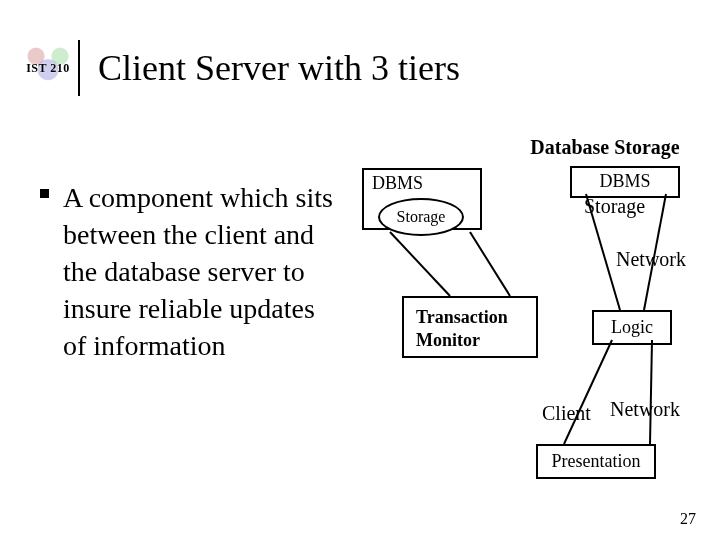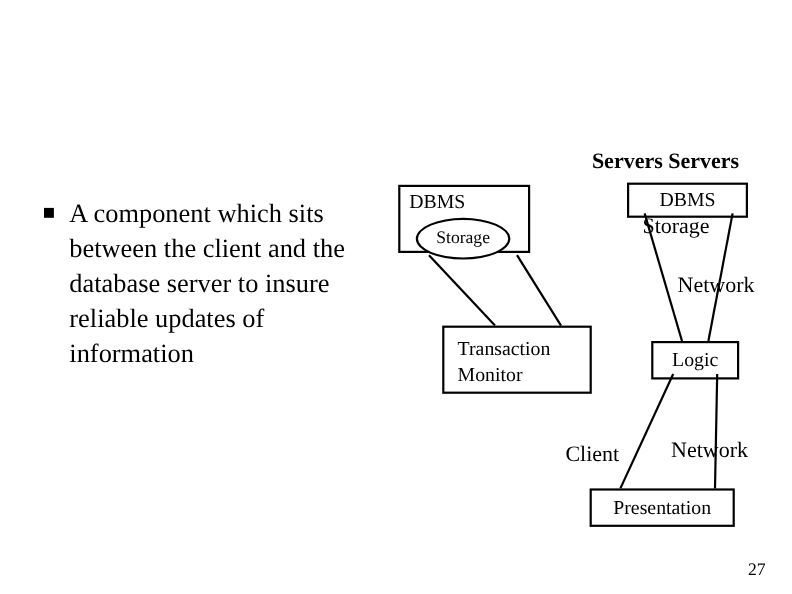--- a/index.html
+++ b/index.html
@@ -80,21 +80,21 @@
   }
   .bullet-mark {
     width: 9px;
     height: 9px;
     background: #000;
     flex: 0 0 9px;
     margin-top: 9px;
     margin-right: 14px;
   }
   .bullet-text {
-    font-size: 24px;
+    font-size: 28px;
     line-height: 1.32;
   }
 
   
   .diagram {
     position: absolute;
     left: 350px;
     top: 140px;
     width: 350px;
     height: 380px;
@@ -133,25 +133,25 @@
     font-size: 20px;
     font-weight: bold;
     text-align: center;
     white-space: nowrap;
   }
   .dbms-left   { left: 12px;  top: 28px;  width: 120px; height: 62px; text-align:left; }
   .dbms-right  { left: 220px; top: 26px;  width: 110px; padding:3px 0 4px 0; }
   .storage-left  { left: 28px;  top: 58px;  width: 82px; height: 34px; }
   .storage-right { left: 234px; top: 55px;  width: 82px; height: 30px; border:none; background:transparent; }
   .network1 { left: 266px; top: 108px; font-size:20px; }
-  .txn-box  { left: 52px; top: 156px; width: 136px; height: 62px; text-align:left; line-height:1.25; padding-top:8px; padding-left:12px;}
+  .txn-box  { left: 52px; top: 156px; width: 136px; height: 62px; text-align:left; line-height:1.25; padding-top:8px; padding-left:12px;font-weight:bold;}
   .logic-box{ left: 242px; top: 170px; width: 80px; padding:5px 0; }
-  .client-lbl{ left: 164px; top: 262px; font-size:20px;text-align:center; }
+  .client-lbl{ left: 192px; top: 262px; font-size:20px;text-align:center; }
   .network2  { left: 260px; top: 258px; font-size:20px; }
-  .present-box{ left: 186px; top: 304px; width: 132px; padding:5px 0;}
+  .present-box{ left: 186px; top: 304px; width: 120px; padding:5px 0;}
 
   
   .connectors {
     position: absolute;
     left: 0;
     top: 0;
     width: 350px;
     height: 380px;
     pointer-events: none;
     z-index: 1;
@@ -163,31 +163,40 @@
     right: 24px;
     bottom: 12px;
     font-size: 16px;
   }
 </style>
 </head>
 <body>
 
 <div class="slide">
 
+  <div class="hdr">
+    <div class="course-logo">
+      <div class="logo-pix"></div>
+      <span class="logo-txt">IST 210</span>
+    </div>
+    <div class="title-wrap">
+      <h1>Client Server with 3 tiers</h1>
+    </div>
+  </div>
 
   <div class="bullets">
     <div class="bullet-item">
       <div class="bullet-mark"></div>
       <div class="bullet-text">A component which sits between the client and the database server to insure reliable updates of information</div>
     </div>
   </div>
 
   <div class="diagram">
 
-    <div class="lbl db-header">Servers Servers</div>
+    <div class="lbl db-header">Database Storage</div>
 
     <div class="box dbms-left">DBMS</div>
     <div class="box dbms-right">DBMS</div>
 
     <div class="storage-oval storage-left">
       <span>Storage</span>
     </div>
     <div class="lbl storage-right">Storage</div>
 
     <div class="lbl network1">Network</div>

